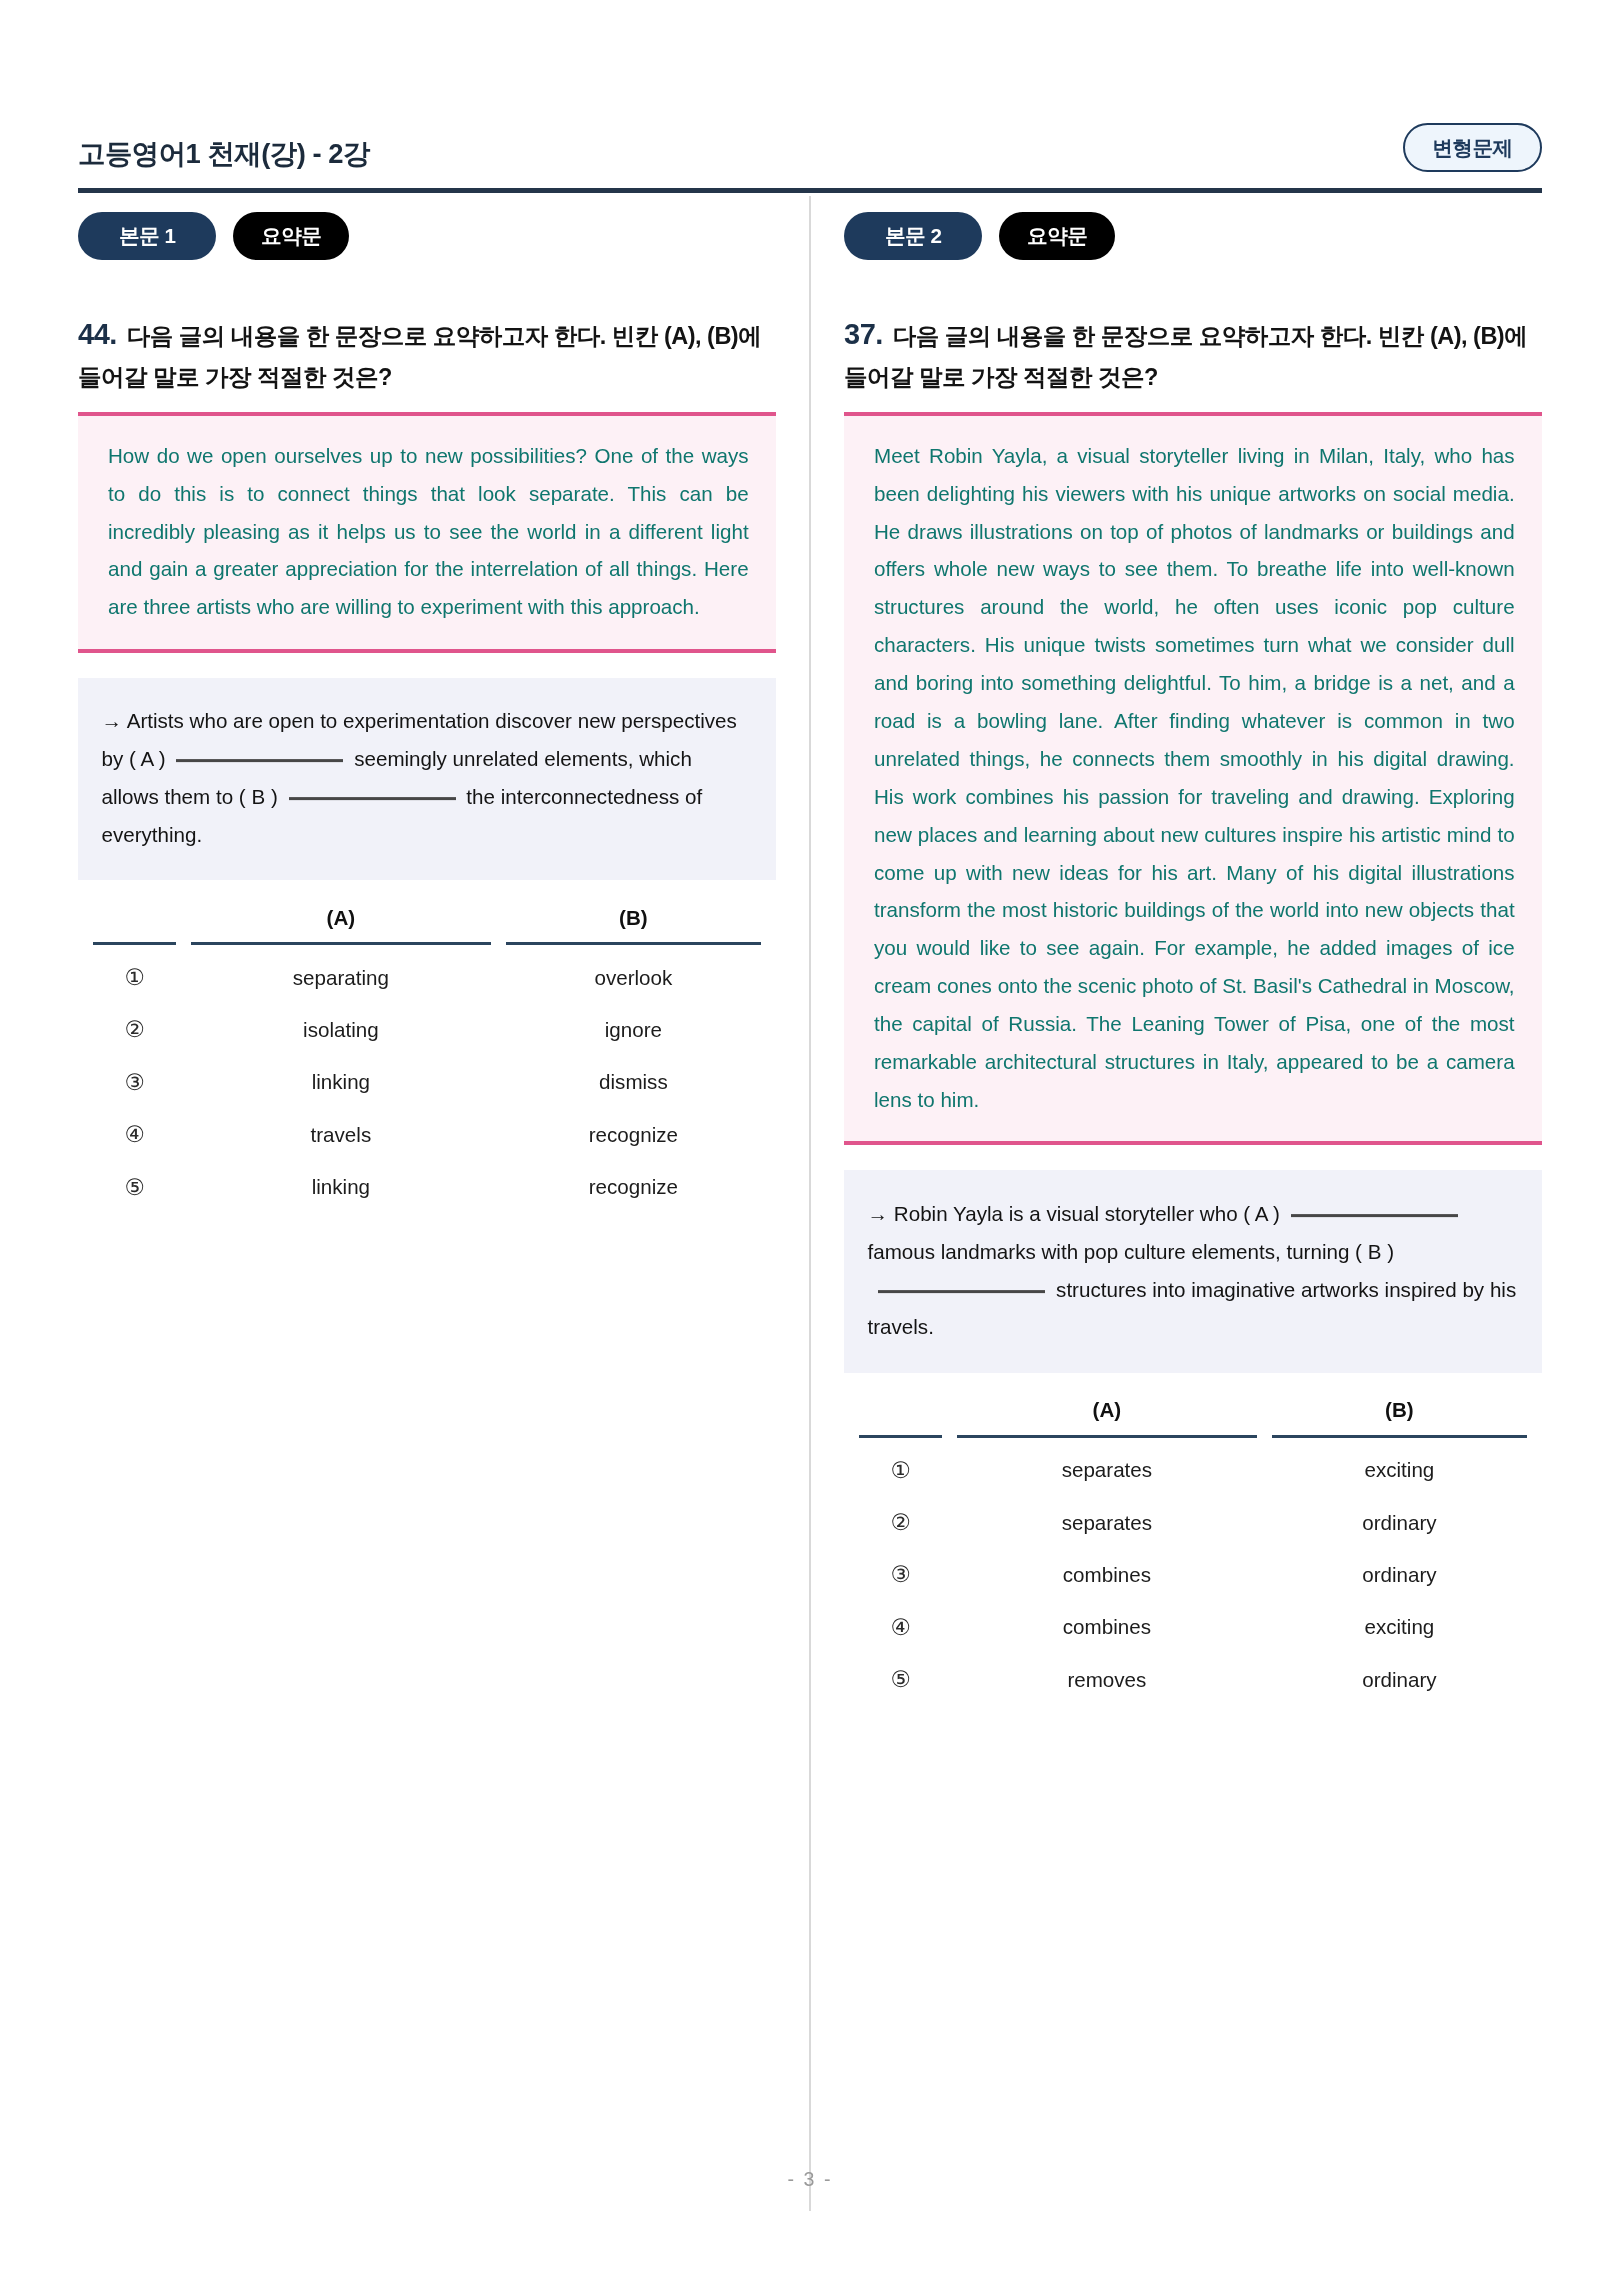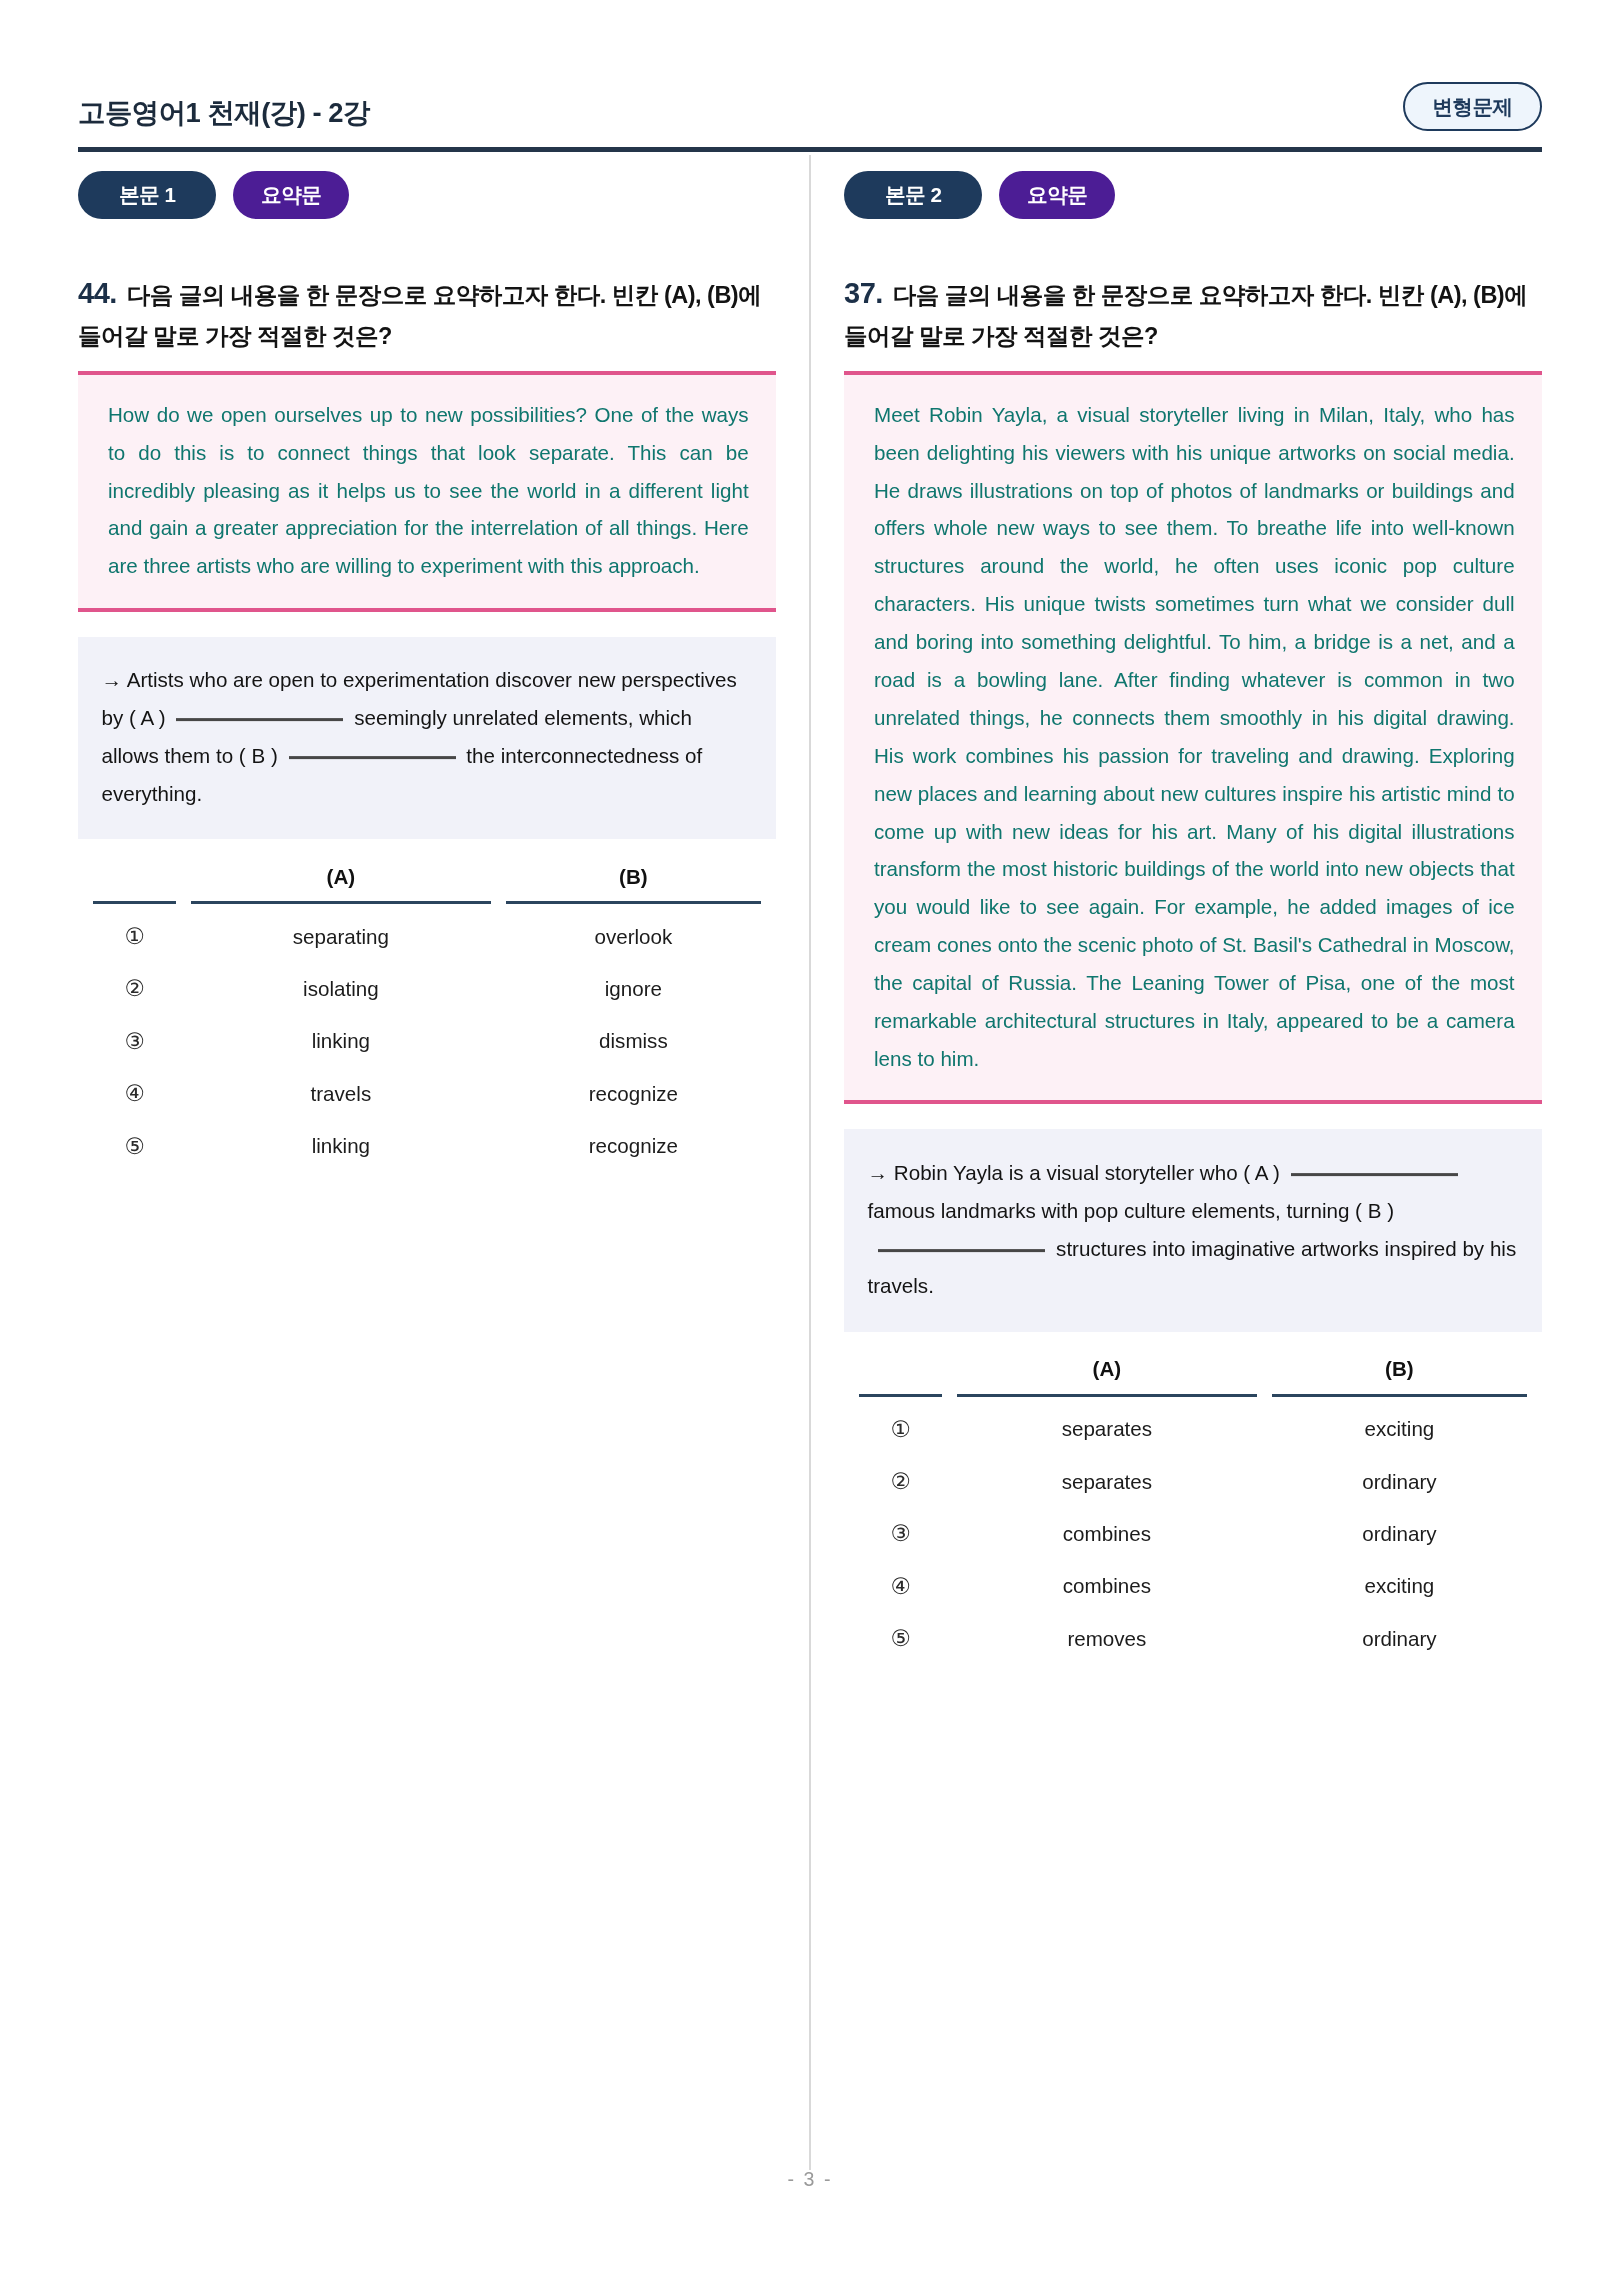--- a/index.html
+++ b/index.html
@@ -20,21 +20,21 @@
     padding:82px 78px 15.7px 78px;
   }
   .header-title {
     font-size:27.4px; font-weight:800; color:#1c2b3c; letter-spacing:-0.5px;
   }
   .header-badge {
     display:inline-flex; align-items:center; justify-content:center;
     height:49px; padding:0 27.4px;
     border:2.9px solid #1e3a5c; border-radius:25.5px;
     background:#eef5fc; color:#1e3a5c;
-    font-size:20.6px; font-weight:700; letter-spacing:-0.5px;
+    font-size:20.6px; font-weight:700; letter-spacing:-0.5px;margin-top:41px;
   }
   .header-rule {
     margin:0 78px; height:4.9px; background:#24354a; border:none;
   }
 
   
   .columns {
     position:relative;
     display:flex; justify-content:space-between;
     margin:0 78px; padding-top:16px;
@@ -47,21 +47,21 @@
   }
 
   
   .badges { display:flex; gap:16.7px; margin-top:3.9px; }
   .badge {
     display:inline-flex; align-items:center; justify-content:center;
     height:48px; border-radius:24.5px;
     font-size:20.6px; font-weight:700; color:#ffffff; letter-spacing:-0.5px;
   }
   .badge-navy { background:#1e3a5c; padding:0 41px; }
-  .badge-pink { background:#4c1d95; padding:0 28px; }
+  .badge-pink { background:#000000; padding:0 28px; }
 
   
   .qtitle {
     margin-top:51px;
     font-size:23.5px; font-weight:800; color:#131313;
     line-height:1.62; letter-spacing:-0.5px;
     text-align:left;
   }
   .qnum {
     font-size:29px; font-weight:800; color:#1c3048; margin-right:9.8px;

